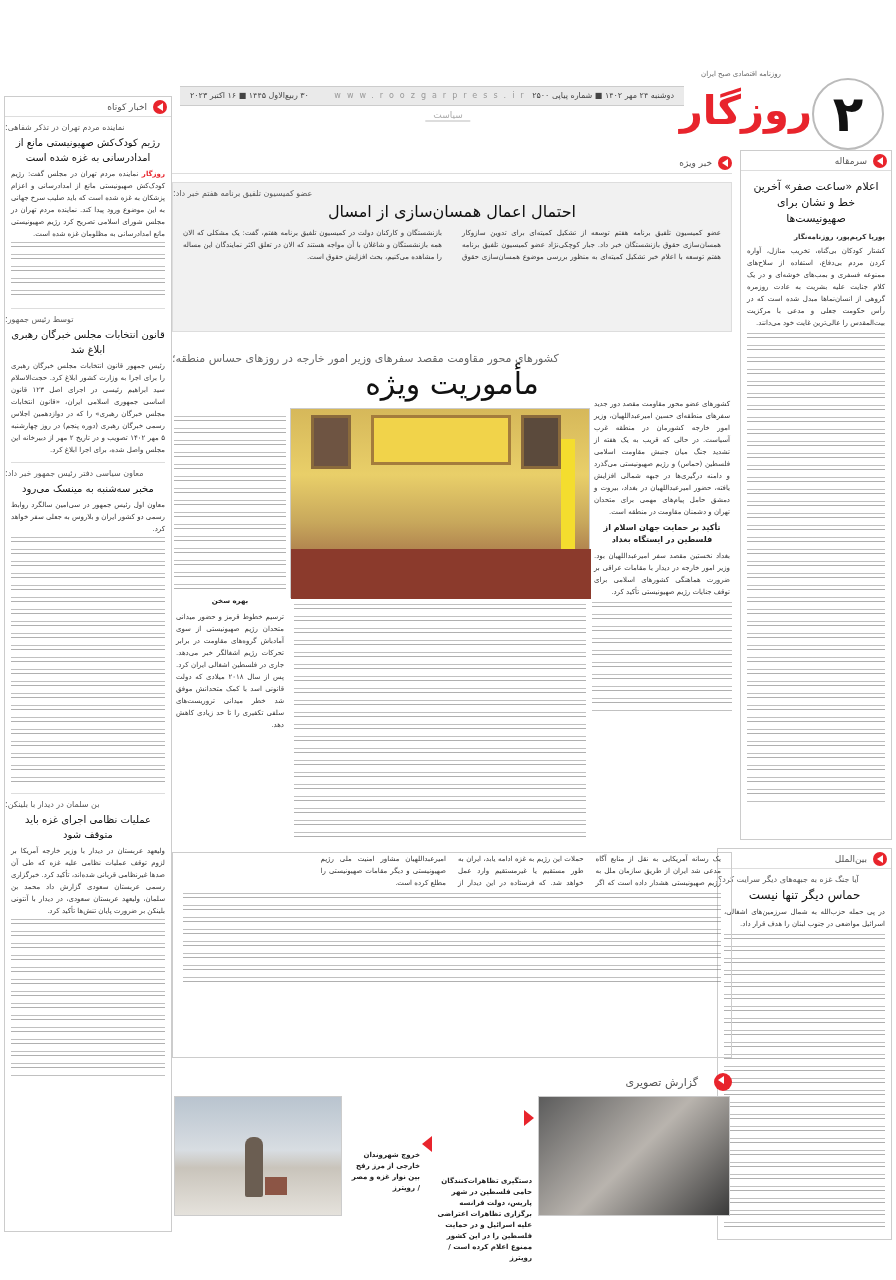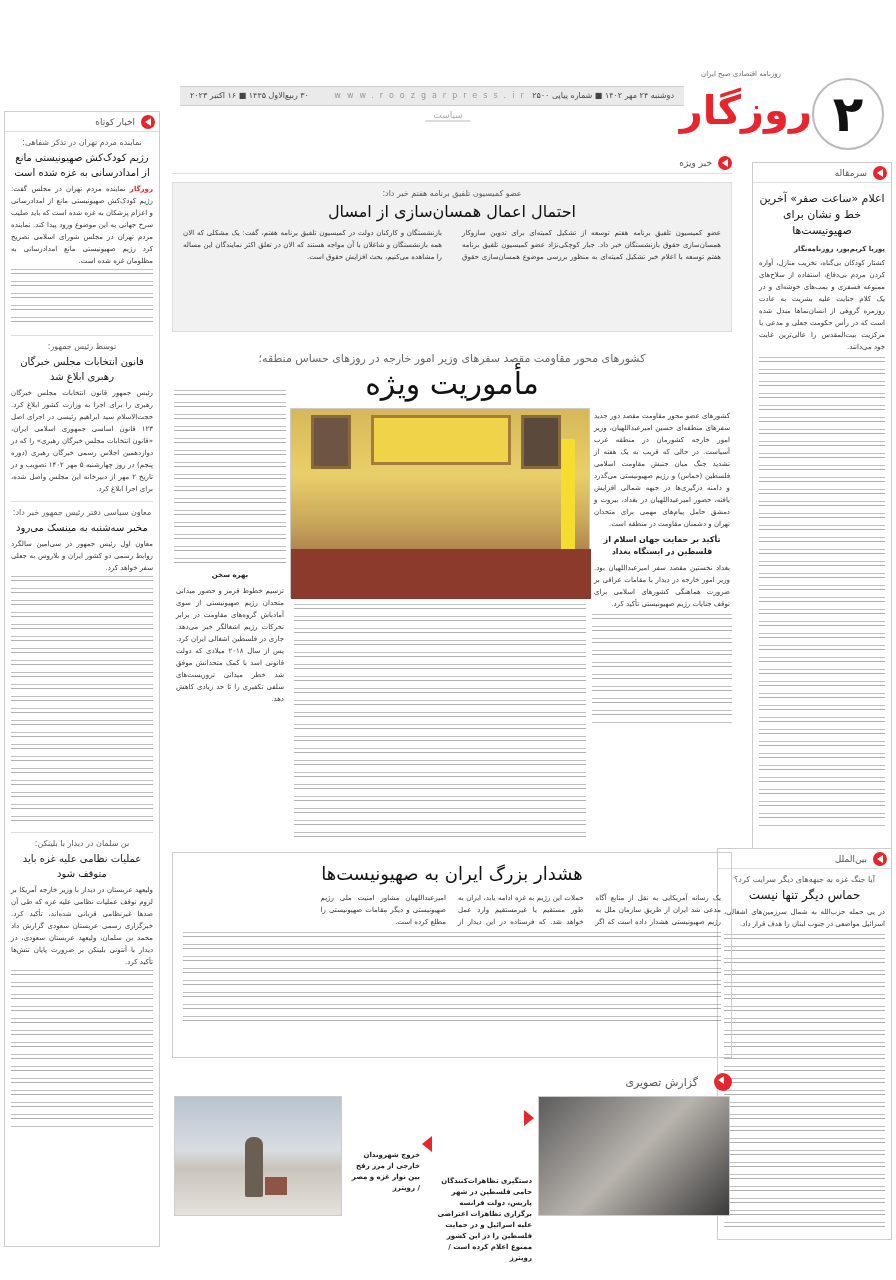--- a/index.html
+++ b/index.html
@@ -11,21 +11,21 @@
   .date-bar { left: 180px; right: 212px; top: 86px; height: 20px; background: #eaeaea; border-top: 1px solid #ccc; border-bottom: 1px solid #ccc; font-size: 8px; color: #444; }
   .date-bar .seg { position: absolute; top: 4px; }
   .seg-right { right: 10px; }
   .seg-mid { left: 50%; transform: translateX(-50%); letter-spacing: 6px; color: #999; direction: ltr; }
   .seg-left { left: 10px; }
   .section-label { left: 50%; transform: translateX(-50%); top: 110px; font-size: 9px; color: #aaa; border-bottom: 2px solid #ddd; padding: 0 8px; }
   .col { border: 1px solid #ccc; background: #fff; }
   .sec-head { display: flex; align-items: center; gap: 6px; font-size: 9px; color: #555; height: 20px; padding: 0 4px; border-bottom: 1px solid #ddd; }
   .dot-icon { width: 14px; height: 14px; border-radius: 50%; background: #e8242c; position: relative; flex: none; }
   .dot-icon::after { content: ""; position: absolute; left: 4px; top: 3px; border-right: 6px solid #fff; border-top: 4px solid transparent; border-bottom: 4px solid transparent; }
-  .kicker { font-size: 8px; color: #555; text-align: center; margin-top: 6px; }
+  .kicker { font-size: 8px; color: #555; text-align: left; margin-top: 6px; }
   .headline { font-weight: normal; text-align: center; color: #111; }
   .body { font-size: 7px; line-height: 12px; color: #333; text-align: justify; padding: 0 6px; }
   .fill-lines { background: repeating-linear-gradient(to bottom, #8d8d8d 0 1px, transparent 1px 4px, #6f6f6f 4px 5px, transparent 5px 12px); opacity: .55; }
   .photo { background: linear-gradient(180deg,#d6b85a 0%,#e9cf69 35%,#c8a85c 60%,#8b4a3a 100%); }
   .photo2 { background: linear-gradient(135deg,#5c5c5c,#b9b4ae 50%,#3a3a3a); }
   .photo3 { background: linear-gradient(180deg,#b9c4cf 0%,#d8dde2 45%,#c9c4bb 60%,#e5e2dc 100%); }
   .red-tri { width: 0; height: 0; border-top: 8px solid transparent; border-bottom: 8px solid transparent; }
   .red-tri.left { border-right: 10px solid #e8242c; }
   .red-tri.right { border-left: 10px solid #e8242c; }
   .caption { font-size: 8px; font-weight: bold; line-height: 12px; color: #222; }
@@ -37,21 +37,21 @@
 <div class="abs tagline">روزنامه اقتصادی صبح ایران</div>
 <div class="abs masthead-page-num">۲</div>
 <div class="abs masthead-logo">روزگار</div>
 <div class="abs date-bar">
   <span class="seg seg-right">دوشنبه ۲۴ مهر ۱۴۰۲ ■ شماره پیاپی ۲۵۰۰</span>
   <span class="seg seg-mid">www.roozgarpress.ir</span>
   <span class="seg seg-left">۳۰ ربیع‌الاول ۱۴۴۵ ■ ۱۶ اکتبر ۲۰۲۳</span>
 </div>
 <div class="abs section-label">سیاست</div>
 
-<div class="abs col" style="right:4px; top:162px; width:140px; height:690px;">
+<div class="abs col" style="right:4px; top:150px; width:152px; height:690px;">
   <div class="sec-head">
     <span class="dot-icon"></span>
     <span>سرمقاله</span>
   </div>
   <div class="headline" style="font-size:11px; line-height:16px; padding:8px 6px 4px;">اعلام «ساعت صفر» آخرین خط و نشان برای صهیونیست‌ها</div>
   <div class="body" style="font-weight:bold; padding-bottom:2px;">پوریا کریم‌پور، روزنامه‌نگار</div>
   <div class="body">کشتار کودکان بی‌گناه، تخریب منازل، آواره کردن مردم بی‌دفاع، استفاده از سلاح‌های ممنوعه فسفری و بمب‌های خوشه‌ای و در یک کلام جنایت علیه بشریت به عادت روزمره گروهی از انسان‌نماها مبدل شده است که در رأس حکومت جعلی و مدعی با مرکزیت بیت‌المقدس را عالی‌ترین غایت خود می‌دانند.</div>
   <div class="fill-lines" style="margin:4px 6px; height:470px;"></div>
 </div>
 
@@ -72,66 +72,65 @@
 </div>
 <div class="abs" style="right:164px; top:182px; width:560px; height:150px; background:#f1f1f1; border:1px solid #ddd;">
   <div class="kicker">عضو کمیسیون تلفیق برنامه هفتم خبر داد:</div>
   <div class="headline" style="font-size:16px; padding:4px 0 6px;">احتمال اعمال همسان‌سازی از امسال</div>
   <div class="body" style="column-count:2; column-gap:20px; padding:0 10px;">عضو کمیسیون تلفیق برنامه هفتم توسعه از تشکیل کمیته‌ای برای تدوین سازوکار همسان‌سازی حقوق بازنشستگان خبر داد. جبار کوچکی‌نژاد عضو کمیسیون تلفیق برنامه هفتم توسعه با اعلام خبر تشکیل کمیته‌ای به منظور بررسی موضوع همسان‌سازی حقوق بازنشستگان و کارکنان دولت در کمیسیون تلفیق برنامه هفتم، گفت: یک مشکلی که الان همه بازنشستگان و شاغلان با آن مواجه هستند که الان در تعلق اکثر نمایندگان این مساله را مشاهده می‌کنیم، بحث افزایش حقوق است.</div>
 </div>
 
 <div class="abs kicker" style="right:164px; top:346px; width:560px; font-size:11px; color:#666;">کشورهای محور مقاومت مقصد سفرهای وزیر امور خارجه در روزهای حساس منطقه؛</div>
 <div class="abs headline" style="right:164px; top:364px; width:560px; font-size:30px; line-height:40px;">مأموریت ویژه</div>
 
-<div class="abs" style="right:164px; top:410px; width:140px; height:430px;">
+<div class="abs" style="right:164px; top:398px; width:140px; height:430px;">
   <div class="body" style="padding:0 2px;">کشورهای عضو محور مقاومت مقصد دور جدید سفرهای منطقه‌ای حسین امیرعبداللهیان، وزیر امور خارجه کشورمان در منطقه غرب آسیاست. در حالی که قریب به یک هفته از تشدید جنگ میان جنبش مقاومت اسلامی فلسطین (حماس) و رژیم صهیونیستی می‌گذرد و دامنه درگیری‌ها در جبهه شمالی افزایش یافته، حضور امیرعبداللهیان در بغداد، بیروت و دمشق حامل پیام‌های مهمی برای متحدان تهران و دشمنان مقاومت در منطقه است.</div>
   <div class="caption" style="text-align:center; margin:4px 0;">تأکید بر حمایت جهان اسلام از فلسطین در ایستگاه بغداد</div>
   <div class="body" style="padding:0 2px;">بغداد نخستین مقصد سفر امیرعبداللهیان بود. وزیر امور خارجه در دیدار با مقامات عراقی بر ضرورت هماهنگی کشورهای اسلامی برای توقف جنایات رژیم صهیونیستی تأکید کرد.</div>
   <div class="fill-lines" style="height:110px; margin-top:4px;"></div>
 </div>
 
 <div class="abs photo" style="right:306px; top:408px; width:300px; height:190px; border:1px solid #ccc;">
   <div class="abs" style="left:80px; top:6px; width:140px; height:50px; background:#f1d34a; border:3px solid #a47c3c;"></div>
   <div class="abs" style="left:20px; top:6px; width:40px; height:54px; background:#6e5442; border:3px solid #8a6a3c;"></div>
   <div class="abs" style="left:230px; top:6px; width:40px; height:54px; background:#5b4a3c; border:3px solid #8a6a3c;"></div>
   <div class="abs" style="left:270px; top:30px; width:14px; height:110px; background:#f4dd2e;"></div>
   <div class="abs" style="left:0; top:140px; width:300px; height:50px; background:#8b3a2c;"></div>
 </div>
 
 <div class="abs" style="right:306px; top:604px; width:300px; height:236px;">
   <div class="fill-lines" style="height:236px; margin:0 4px;"></div>
 </div>
 
-<div class="abs" style="right:610px; top:390px; width:112px; height:430px;">
+<div class="abs" style="right:610px; top:416px; width:112px; height:430px;">
   <div class="fill-lines" style="height:175px;"></div>
   <div class="caption" style="text-align:center; margin:4px 0; font-size:7px;">بهره سخن</div>
   <div class="body" style="padding:0 2px;">ترسیم خطوط قرمز و حضور میدانی متحدان رژیم صهیونیستی از سوی آمادباش گروه‌های مقاومت در برابر تحرکات رژیم اشغالگر خبر می‌دهد. جاری در فلسطین اشغالی ایران کرد. پس از سال ۲۰۱۸ میلادی که دولت قانونی اسد با کمک متحدانش موفق شد خطر میدانی تروریست‌های سلفی تکفیری را تا حد زیادی کاهش دهد.</div>
 </div>
 
 <div class="abs" style="right:164px; top:852px; width:560px; height:206px; border:1px solid #ccc;">
-  <div class="headline" style="font-size:18px; padding:10px 0 8px;">هشدار بزرگ ایران به صهیونیست‌ها</div>
   <div class="body" style="column-count:4; column-gap:12px; padding:0 10px;">یک رسانه آمریکایی به نقل از منابع آگاه مدعی شد ایران از طریق سازمان ملل به رژیم صهیونیستی هشدار داده است که اگر حملات این رژیم به غزه ادامه یابد، ایران به طور مستقیم یا غیرمستقیم وارد عمل خواهد شد. که فرستاده در این دیدار از امیرعبداللهیان مشاور امنیت ملی رژیم صهیونیستی و دیگر مقامات صهیونیستی را مطلع کرده است.</div>
   <div class="fill-lines" style="height:90px; margin:4px 10px;"></div>
 </div>
 
 <div class="abs" style="right:164px; top:1070px; width:560px; height:24px; display:flex; align-items:center; gap:16px;">
   <span class="dot-icon" style="width:18px; height:18px;"></span>
   <span style="font-size:11px; color:#555;">گزارش تصویری</span>
 </div>
 <div class="abs photo2" style="right:166px; top:1096px; width:192px; height:120px; border:1px solid #ccc;"></div>
 <div class="abs red-tri right" style="right:362px; top:1110px;"></div>
 <div class="abs caption" style="right:364px; top:1176px; width:96px; font-size:7px; line-height:11px;">دستگیری تظاهرات‌کنندگان حامی فلسطین در شهر پاریس، دولت فرانسه برگزاری تظاهرات اعتراضی علیه اسرائیل و در حمایت فلسطین را در این کشور ممنوع اعلام کرده است / رویترز</div>
 <div class="abs red-tri left" style="right:464px; top:1136px;"></div>
 <div class="abs caption" style="right:476px; top:1150px; width:70px; font-size:7px; line-height:11px;">خروج شهروندان خارجی از مرز رفح بین نوار غزه و مصر / رویترز</div>
 <div class="abs photo3" style="right:554px; top:1096px; width:168px; height:120px; border:1px solid #ccc;">
   <div class="abs" style="left:70px; top:40px; width:18px; height:60px; background:#6b5e52; border-radius:8px 8px 2px 2px;"></div>
   <div class="abs" style="left:90px; top:80px; width:22px; height:18px; background:#8c5545;"></div>
 </div>
 
-<div class="abs col" style="left:4px; top:111px; width:156px; height:1136px;">
+<div class="abs col" style="left:4px; top:96px; width:168px; height:1136px;">
   <div class="sec-head">
     <span class="dot-icon"></span>
     <span>اخبار کوتاه</span>
   </div>
 
   <div>
     <div class="kicker">نماینده مردم تهران در تذکر شفاهی:</div>
     <div class="headline" style="font-size:10px; line-height:15px; padding:3px 6px;">رژیم کودک‌کش صهیونیستی مانع از امدادرسانی به غزه شده است</div>
     <div class="body">
       <span style="color:#e8242c; font-weight:bold;">روزگار</span>
@@ -151,17 +150,17 @@
   <div>
     <div class="kicker">معاون سیاسی دفتر رئیس جمهور خبر داد:</div>
     <div class="headline" style="font-size:10px; line-height:15px; padding:3px 6px;">مخبر سه‌شنبه به مینسک می‌رود</div>
     <div class="body">معاون اول رئیس جمهور در سی‌امین سالگرد روابط رسمی دو کشور ایران و بلاروس به جعلی سفر خواهد کرد.</div>
     <div class="fill-lines" style="height:250px; margin:2px 6px;"></div>
   </div>
   <div class="sub-sep"></div>
 
   <div>
     <div class="kicker">بن سلمان در دیدار با بلینکن:</div>
-    <div class="headline" style="font-size:10px; line-height:15px; padding:3px 6px;">عملیات نظامی علیه غزه باید متوقف شود</div>
+    <div class="headline" style="font-size:10px; line-height:15px; padding:3px 6px;">عملیات نظامی اجرای غزه باید متوقف شود</div>
     <div class="body">ولیعهد عربستان در دیدار با وزیر خارجه آمریکا بر لزوم توقف عملیات نظامی علیه غزه که طی آن صدها غیرنظامی قربانی شده‌اند، تأکید کرد. خبرگزاری رسمی عربستان سعودی گزارش داد محمد بن سلمان، ولیعهد عربستان سعودی، در دیدار با آنتونی بلینکن بر ضرورت پایان تنش‌ها تأکید کرد.</div>
     <div class="fill-lines" style="height:160px; margin:2px 6px;"></div>
   </div>
 </div>
 
 </body></html>

